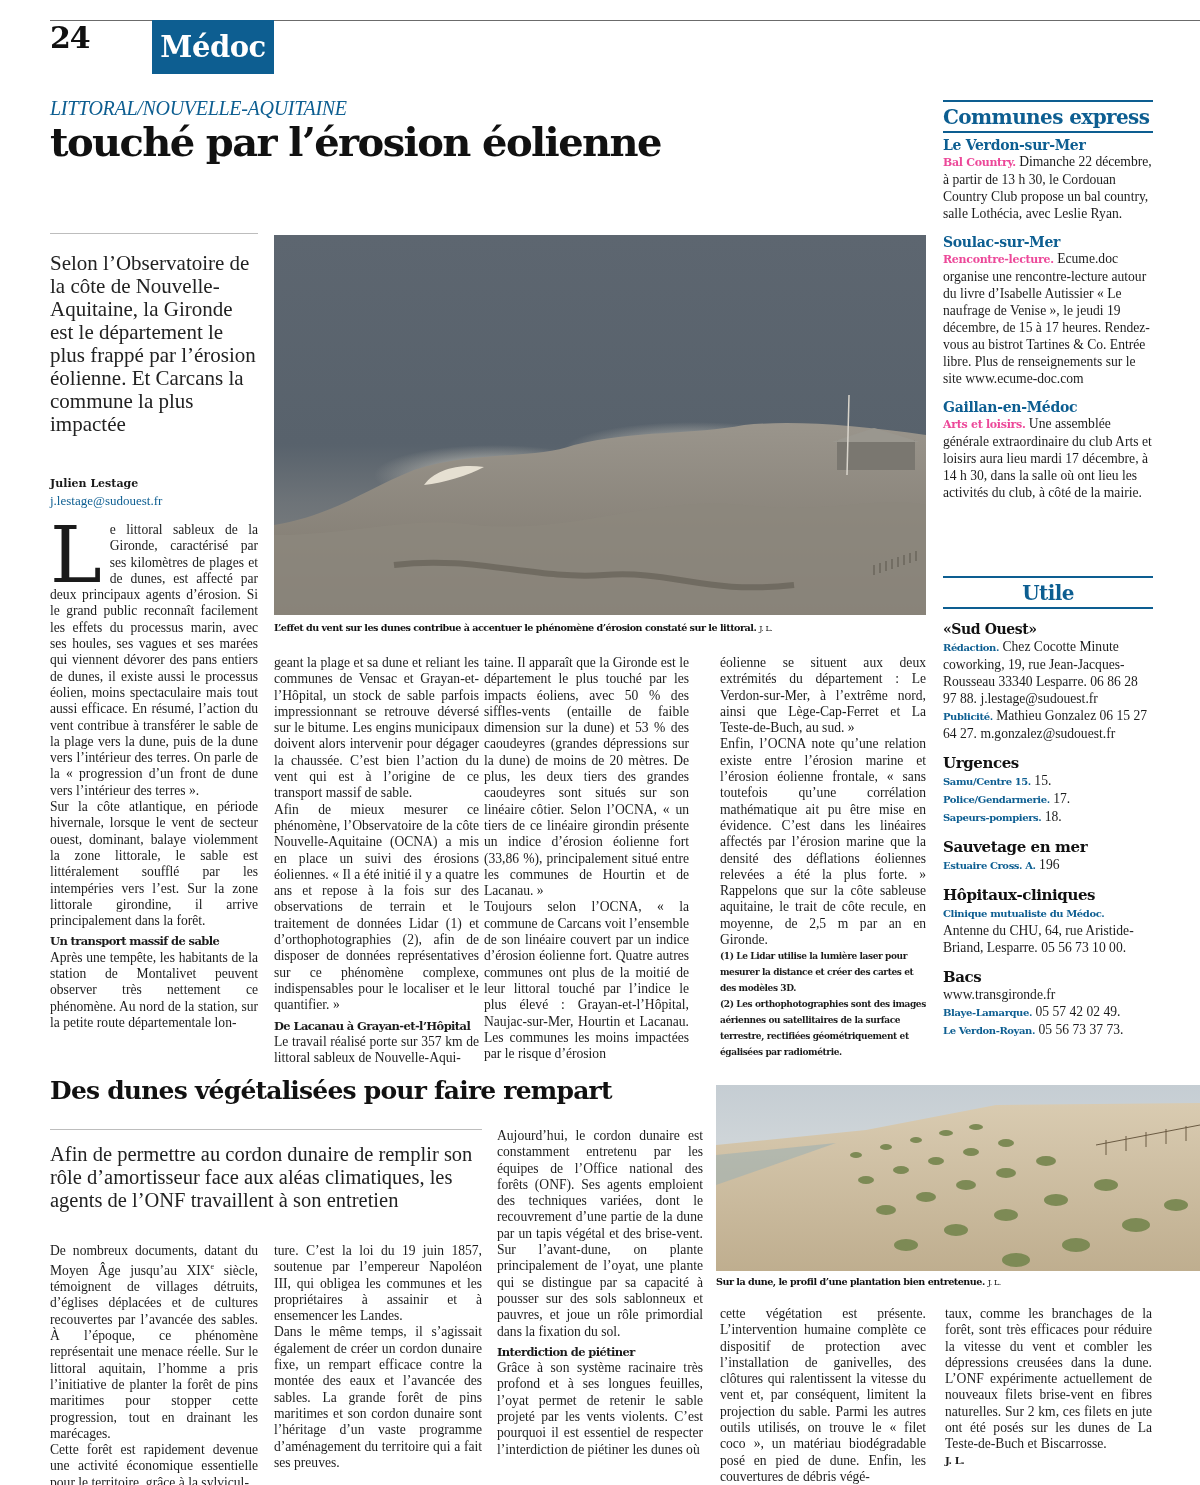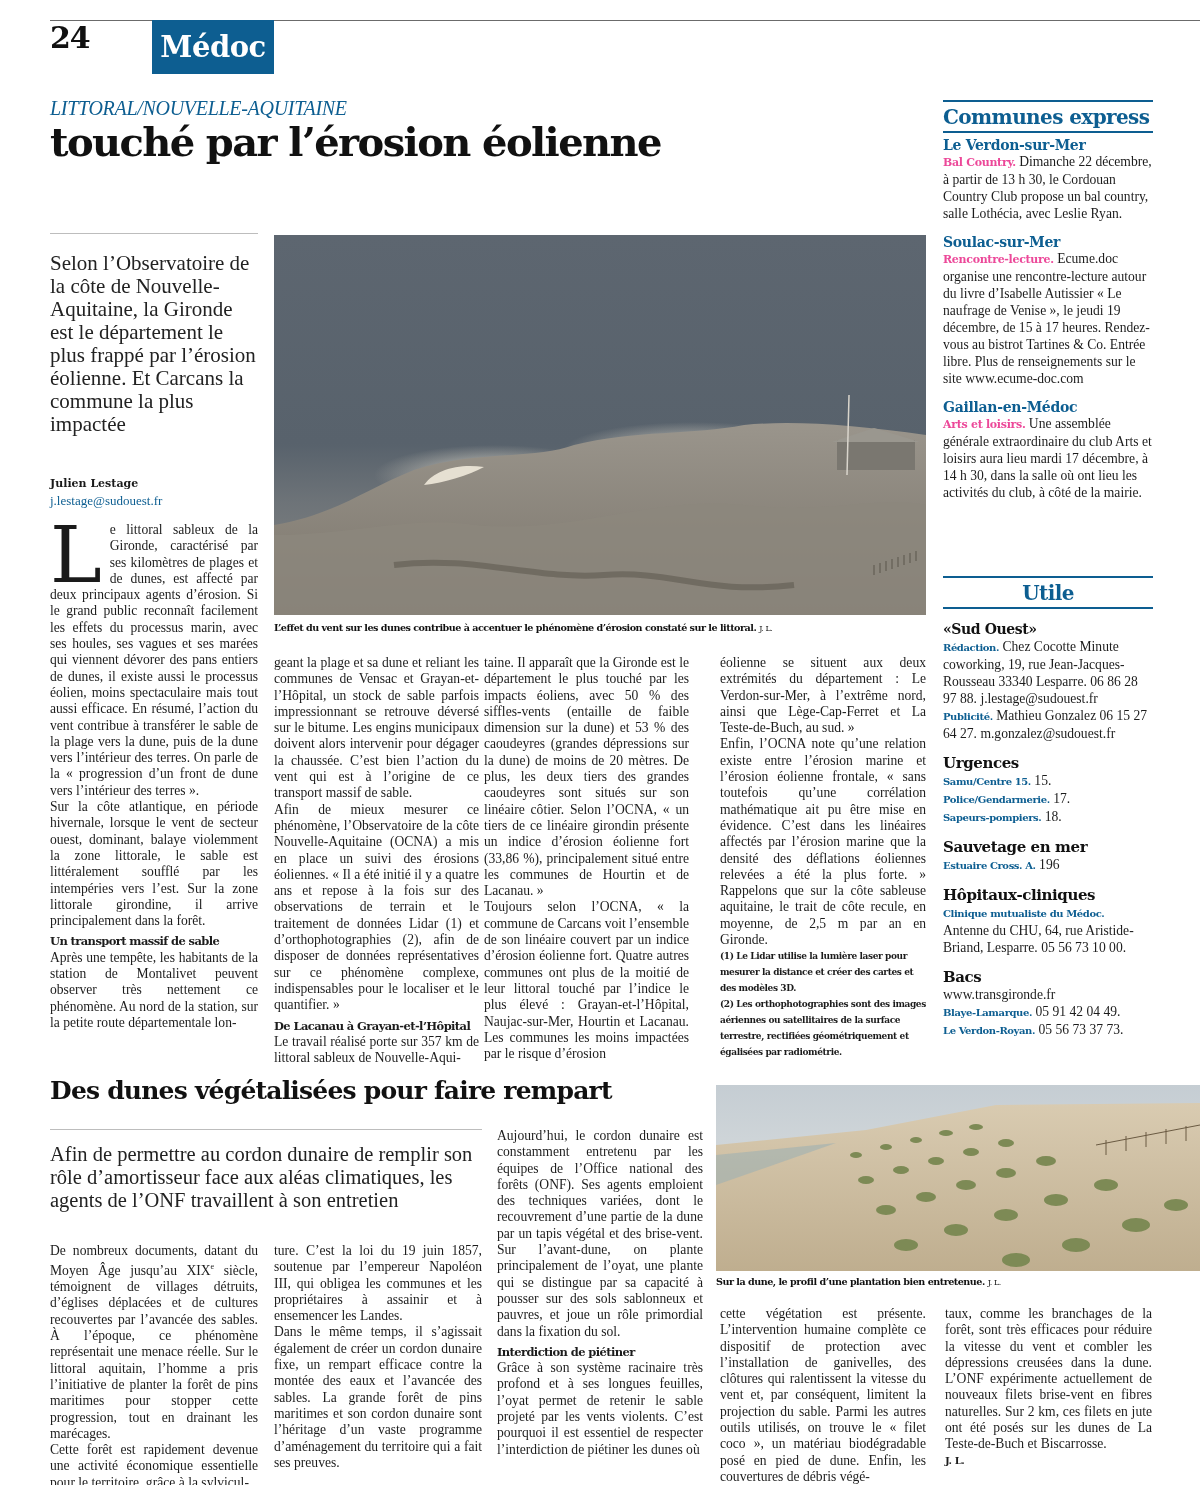--- a/index.html
+++ b/index.html
@@ -175,21 +175,21 @@
 
   <div class="sb-h" style="margin-top:12px;">Sauvetage en mer</div>
   <div class="sb-text"><span class="blue-b">Estuaire Cross. A.</span> <span>196</span></div>
 
   <div class="sb-h" style="margin-top:12px;">Hôpitaux-cliniques</div>
   <div class="sb-text"><span class="blue-b">Clinique mutualiste du Médoc.</span><br><span>Antenne du CHU, 64, rue Aristide-Briand, Lesparre. 05 56 73 10 00.</span></div>
 
   <div class="sb-h" style="margin-top:12px;">Bacs</div>
   <div class="sb-text">
     <div>www.transgironde.fr</div>
-    <div><span class="blue-b">Blaye-Lamarque.</span> <span>05 91 42 04 49.</span></div>
+    <div><span class="blue-b">Blaye-Lamarque.</span> <span>05 57 42 02 49.</span></div>
     <div><span class="blue-b">Le Verdon-Royan.</span> <span>05 56 73 37 73.</span></div>
   </div>
 </div>
 
 <div class="abs headline2">Des dunes végétalisées pour faire rempart</div>
 <div class="abs rule-thin" style="left:50px; top:1129px; width:432px;"></div>
 <div class="abs chapo2">Afin de permettre au cordon dunaire de remplir son rôle d’amortisseur face aux aléas climatiques, les agents de l’ONF travaillent à son entretien</div>
 
 <div class="abs photo2">
   <svg width="484" height="186" viewBox="0 0 484 186" preserveAspectRatio="none">

